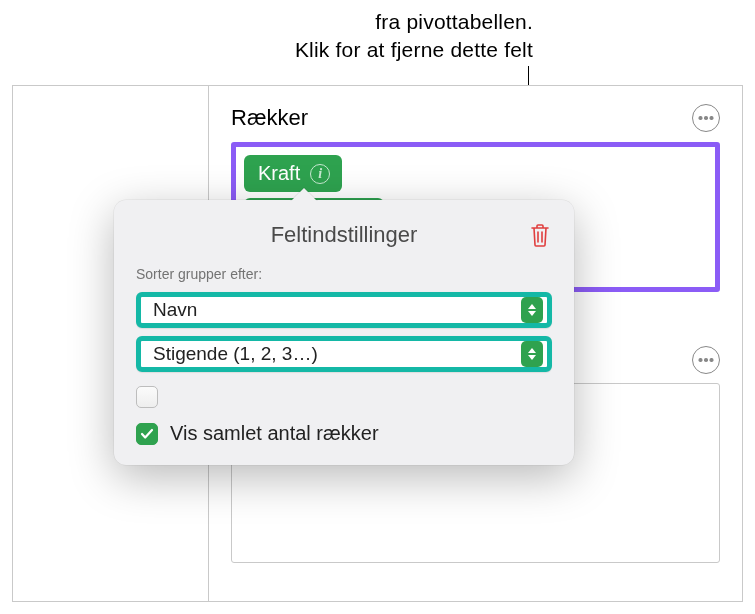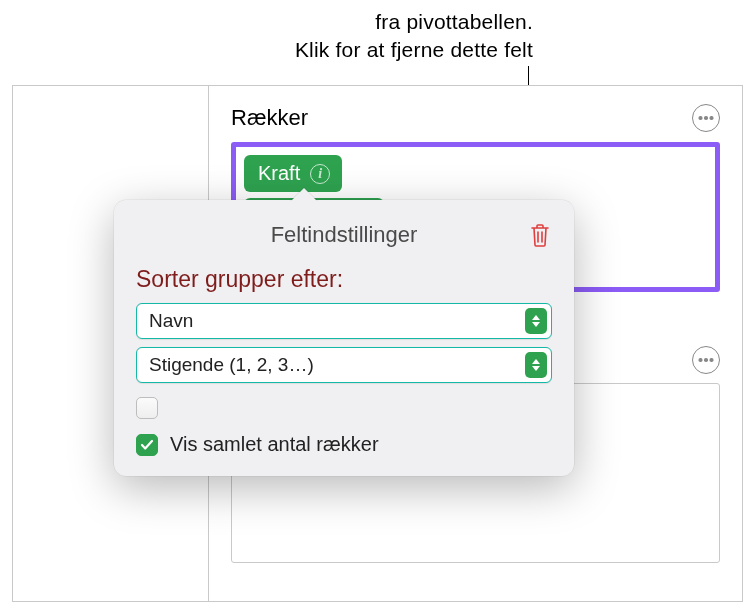--- a/index.html
+++ b/index.html
@@ -166,29 +166,29 @@
       top: -2px;
       width: 28px;
       height: 30px;
       cursor: pointer;
       display: flex;
       align-items: center;
       justify-content: center;
     }
     .trash-btn svg { display: block; }
     .sort-label {
-      font-size: 23px;
-      color: #7f1d1d;
+      font-size: 14px;
+      color: #737373;
       margin-bottom: 10px;
     }
     .select-row {
       display: flex;
       align-items: center;
       background: #fff;
-      border: 1px solid #14b8a6;
+      border: 5px solid #14b8a6;
       border-radius: 6px;
       height: 36px;
       margin-bottom: 8px;
       padding: 0 4px 0 12px;
       box-shadow: 0 0.5px 1px rgba(0,0,0,0.08);
     }
     .select-text {
       flex: 1;
       font-size: 19px;
       color: #222;

